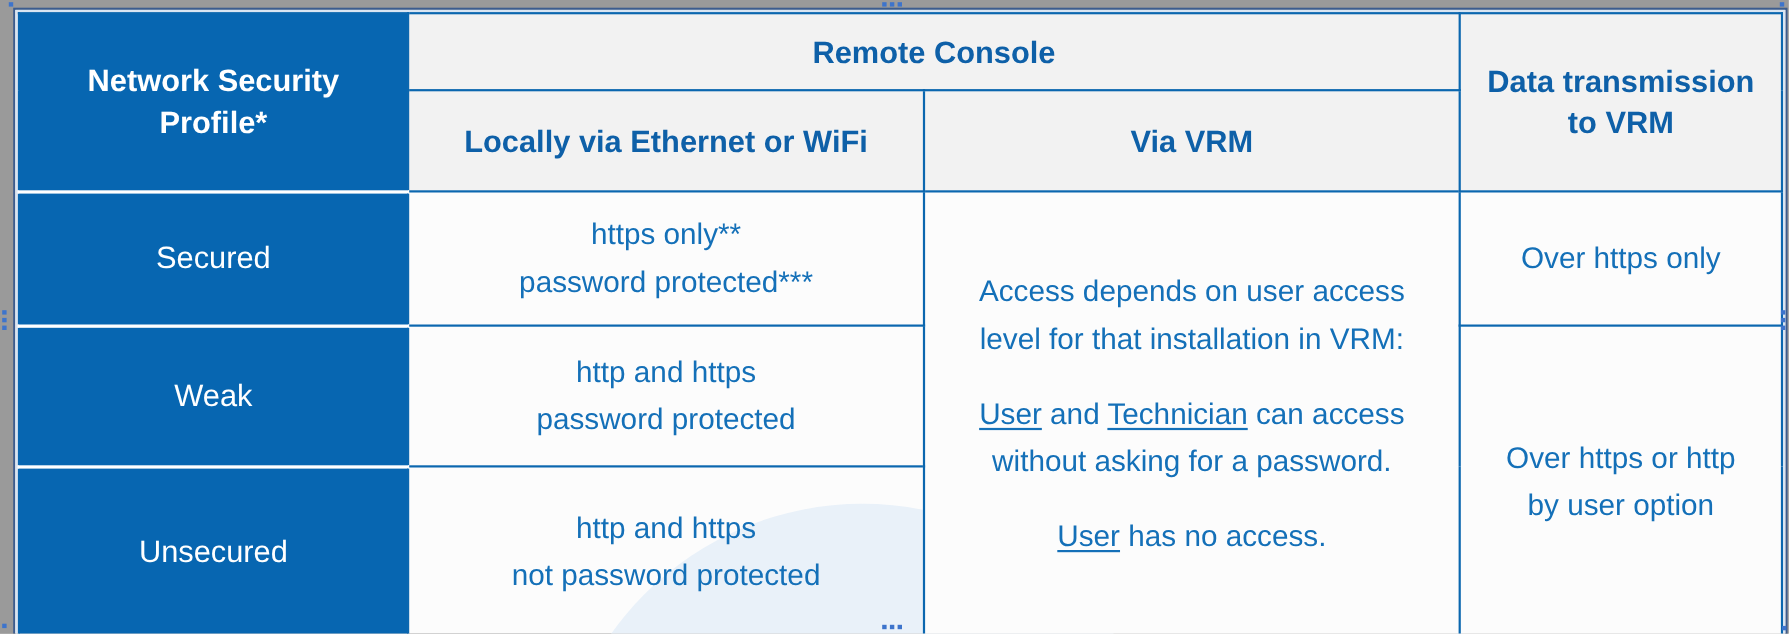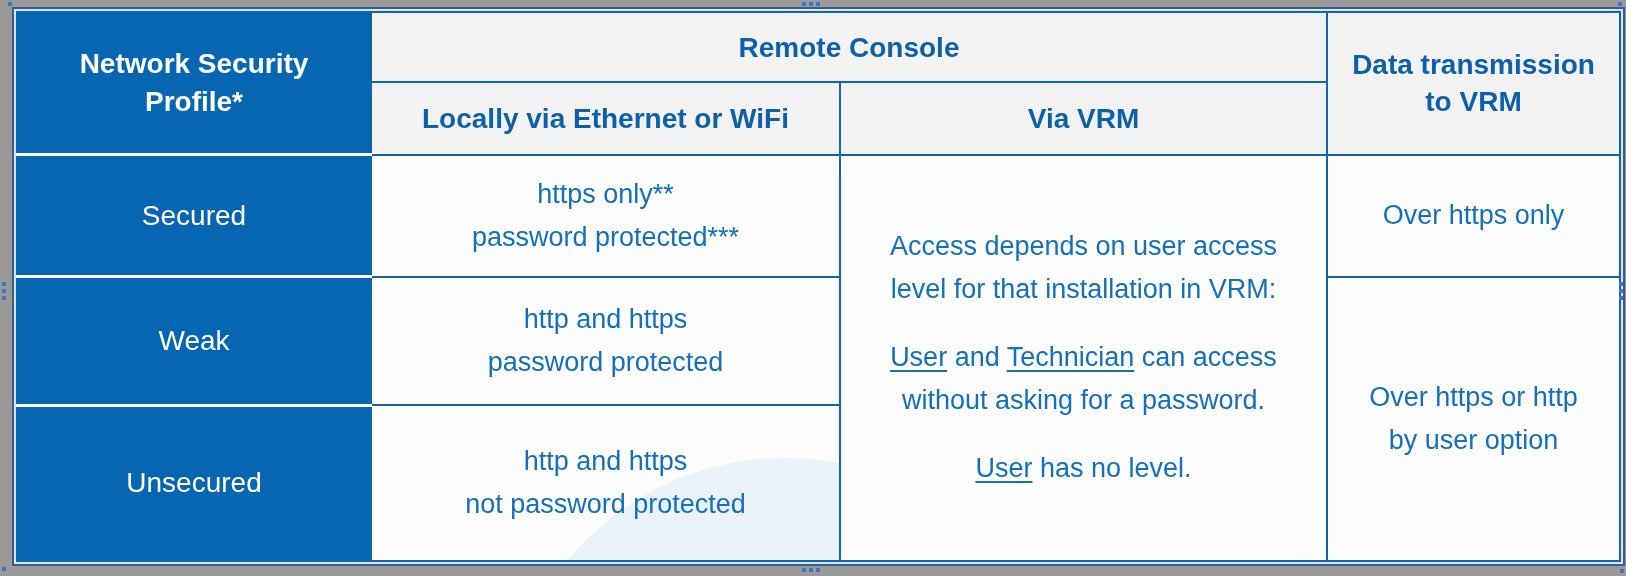--- a/index.html
+++ b/index.html
@@ -41,21 +41,21 @@
     border-collapse: collapse;
     table-layout: fixed;
     width: 1603px;
     height: 551px;
   }
   col.c1 { width: 354px; }
   col.c2 { width: 469px; }
   col.c3 { width: 487px; }
   col.c4 { width: 293px; }
   tr.row-h1 { height: 70px; }
-  tr.row-h2 { height: 72px; }
+  tr.row-h2 { height: 92px; }
   tr.row-secured { height: 122px; }
   tr.row-weak { height: 128px; padding-left: 48px; }
   tr.row-unsecured { height: 155px; }
   td {
     border: 2px solid #0b67af;
     text-align: center;
     vertical-align: middle;
     padding: 0;
   }
   td.blue-cell {
@@ -147,21 +147,21 @@
             <td class="data-cell vrm-cell" rowspan="3">
               <p>
                 <span>Access depends on user access</span><br>
                 <span>level for that installation in VRM:</span>
               </p>
               <p>
                 <span class="u">User</span><span> and </span><span class="u">Technician</span><span> can access</span><br>
                 <span>without asking for a password.</span>
               </p>
               <p>
-                <span class="u">User</span><span> has no level.</span>
+                <span class="u">User</span><span> has no access.</span>
               </p>
             </td>
             <td class="data-cell">Over https only</td>
           </tr>
 
           <tr class="row-weak">
             <td class="blue-cell row-label">Weak</td>
             <td class="data-cell">
               <div>http and https</div>
               <div>password protected</div>

